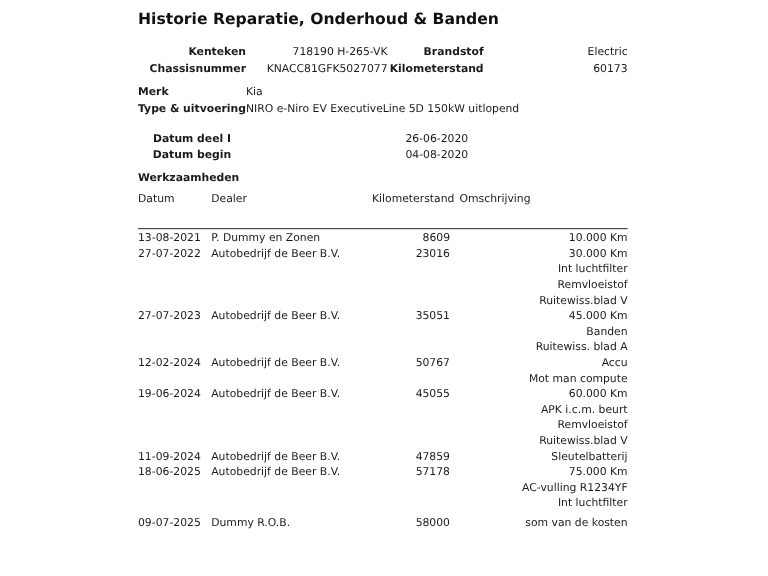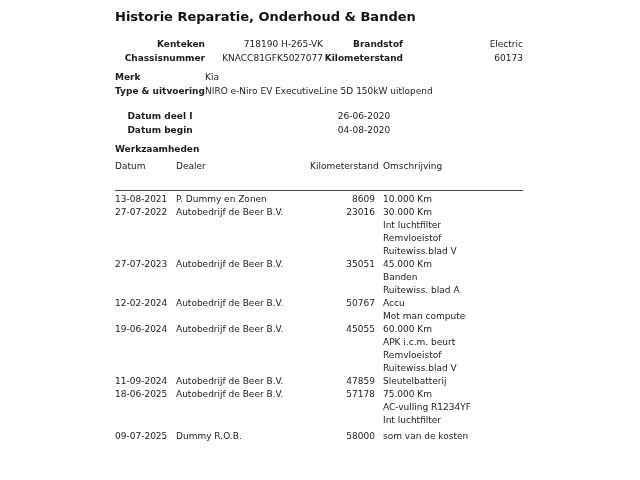--- a/index.html
+++ b/index.html
@@ -70,21 +70,21 @@
     padding-bottom: 18px;
     border-bottom: 1px solid #4d4d4d;
     margin-bottom: 2px;
     white-space: nowrap;
   }
   .work-row { line-height: 13px; }
   .work-row.last-row { margin-top: 3px; }
   .c-km  { text-align: right; }
   .c-oms { padding-left: 8px; }
   .c-datum, .c-dealer, .c-km { white-space: nowrap; }
-  .oms-line { line-height: 13px; white-space: nowrap; }
+  .oms-line { line-height: 13px; white-space: nowrap; text-align: right; }
 </style>
 </head>
 <body>
 
 <div class="page">
   <div class="content">
 
     <h1 class="title">Historie Reparatie, Onderhoud &amp; Banden</h1>
 
     <div class="info-grid">

